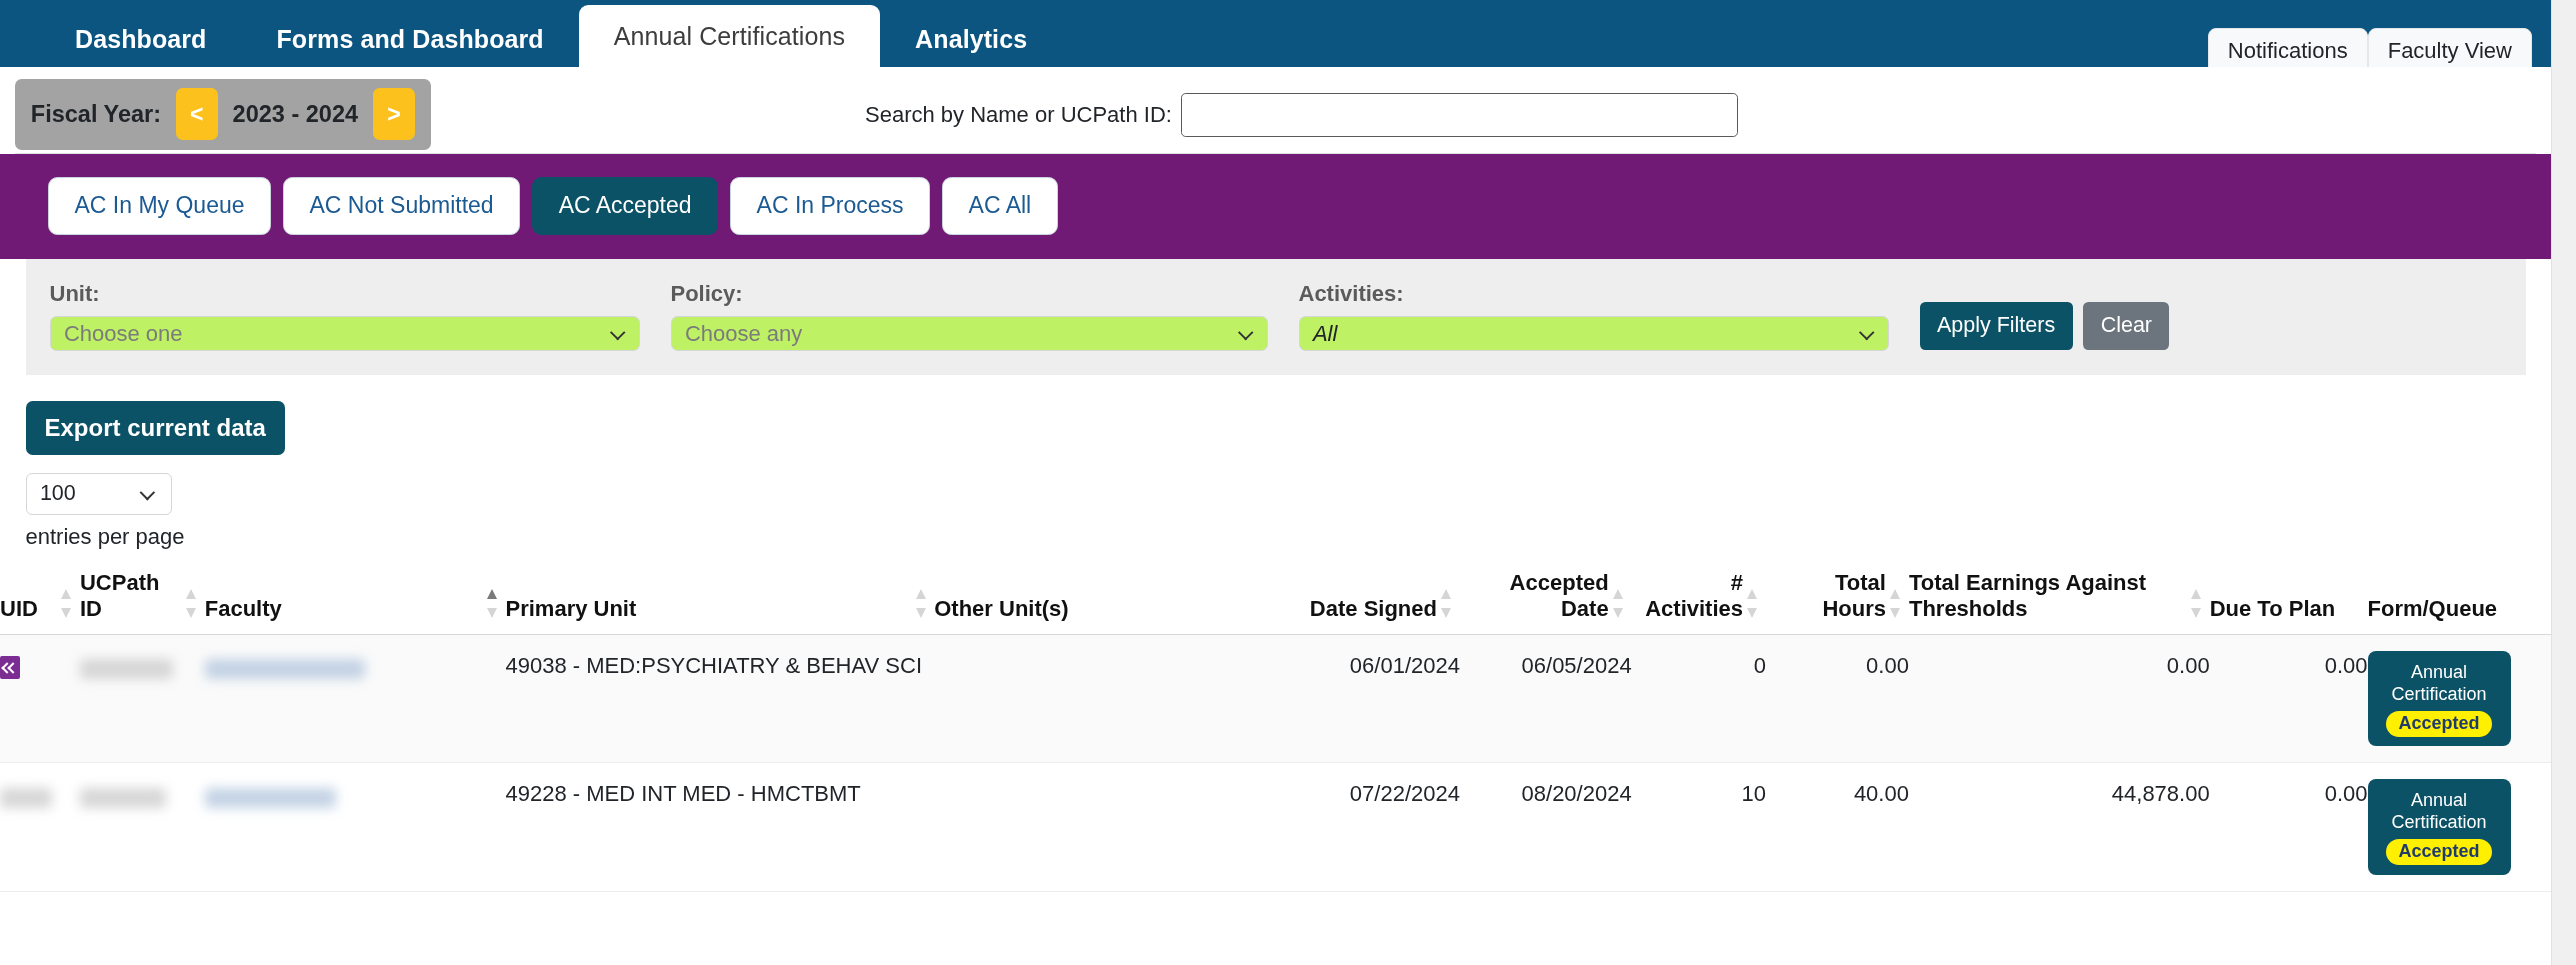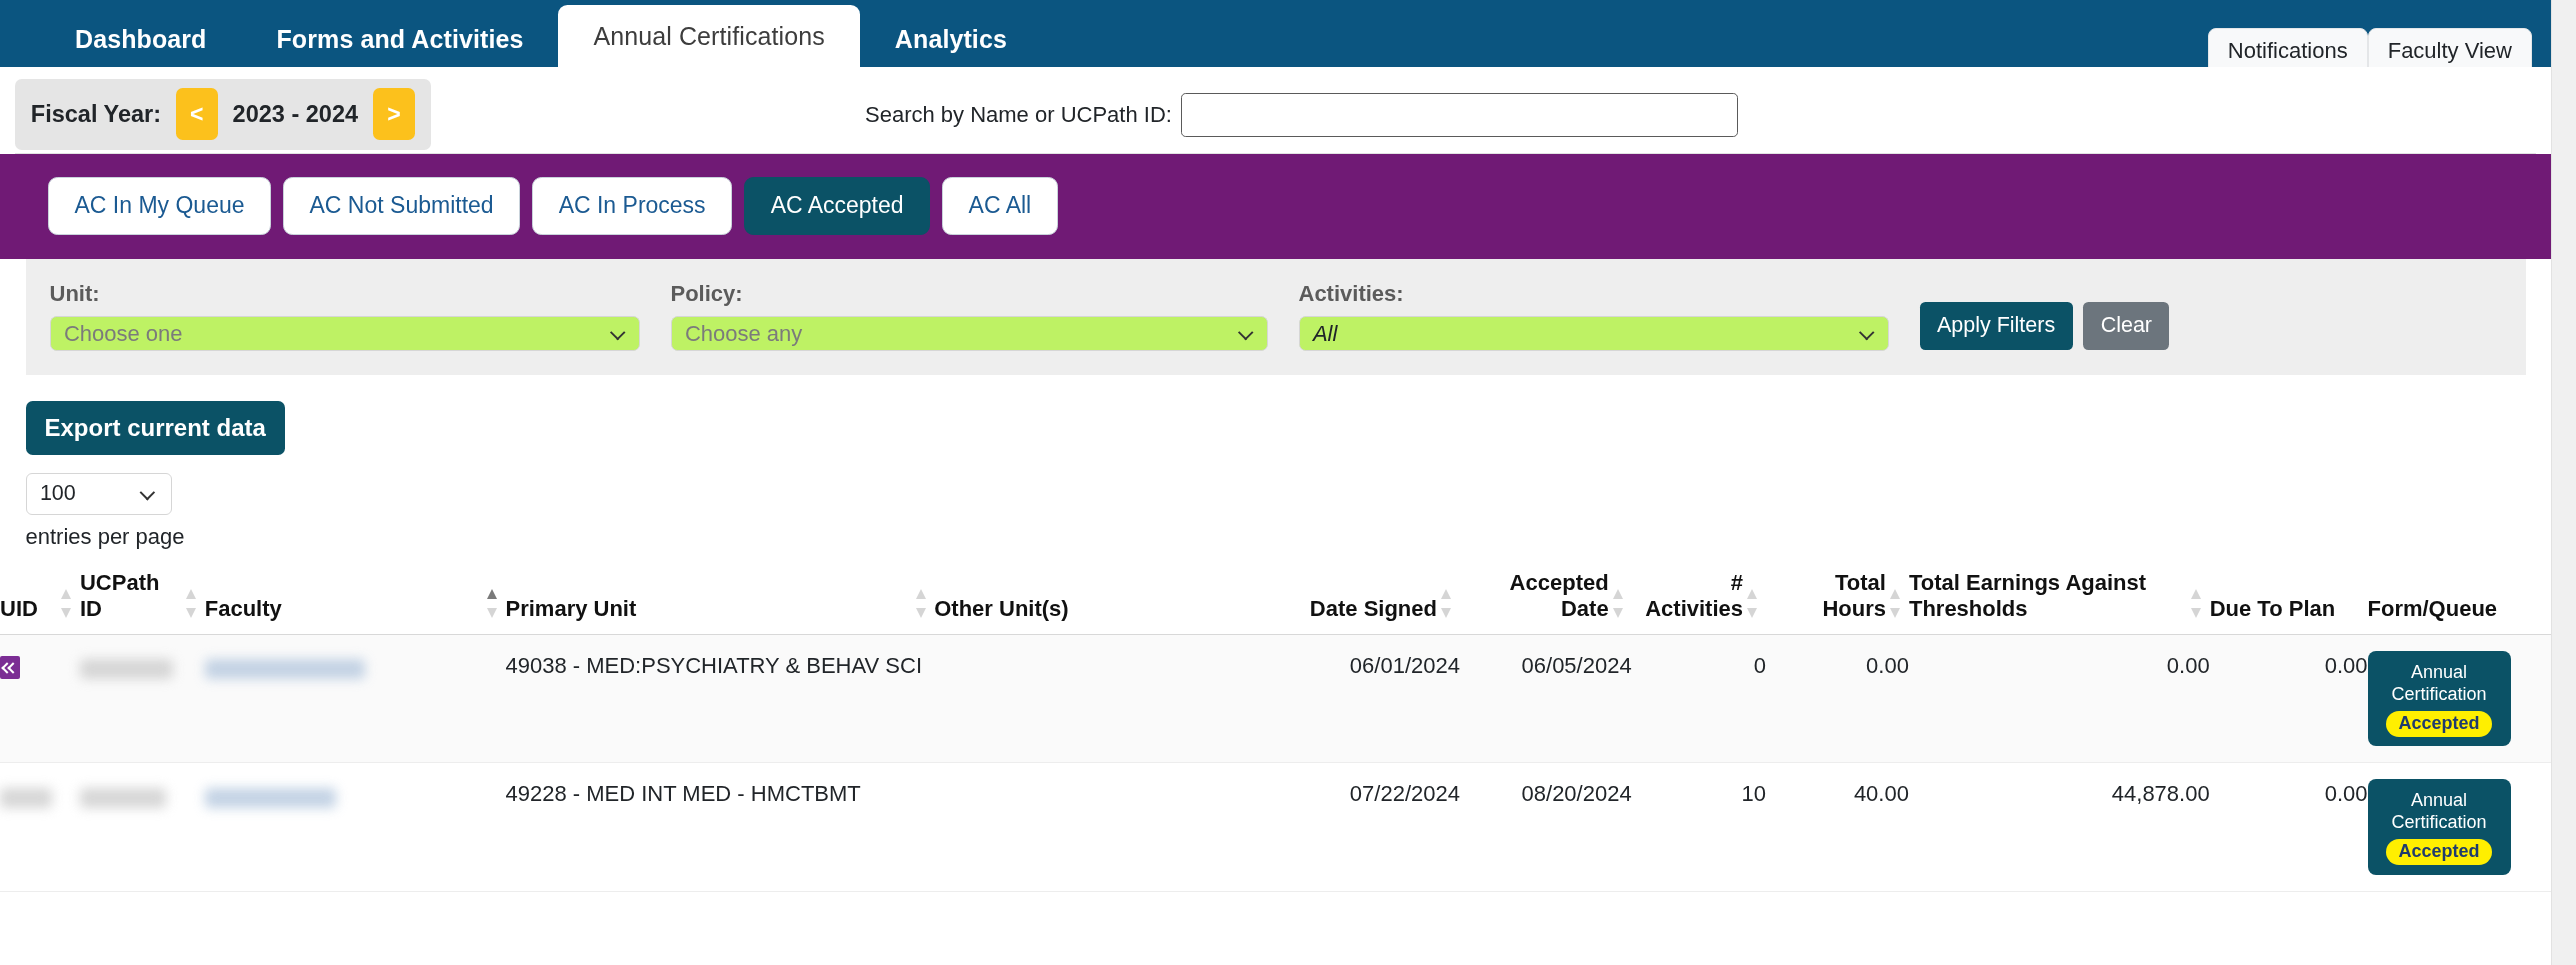--- a/index.html
+++ b/index.html
@@ -82,21 +82,21 @@
 
   
   .toolbar-row {
     position: relative;
     height: 86px;
     background: #ffffff;
   }
   .fiscal-box {
     position: absolute;
     left: 14.8px; top: 12px;
-    background: #e5e5e5;
+    background: #a3a3a3;
     border-radius: 6.7px;
     display: flex; align-items: center;
     padding: 9.4px 16px;
     gap: 14.8px;
   }
   .fiscal-label {
     font-size: 23.5px; font-weight: 700; color: #212529;
     white-space: nowrap;
   }
   .fy-btn {
@@ -345,21 +345,21 @@
 
 <div class="page">
   <div class="content">
 
     <div class="navbar">
       <div class="nav-tabs">
         <div class="nav-tab">
           <span>Dashboard</span>
         </div>
         <div class="nav-tab">
-          <span>Forms and Activities</span>
+          <span>Forms and Dashboard</span>
         </div>
         <div class="nav-tab active">
           <span>Annual Certifications</span>
         </div>
         <div class="nav-tab">
           <span>Analytics</span>
         </div>
       </div>
       <div class="nav-right">
         <button class="nav-btn">Notifications</button>
@@ -381,25 +381,25 @@
     </div>
     <div class="hr-divider"></div>
 
     <div class="pill-row">
       <div class="pill">
         <span>AC In My Queue</span>
       </div>
       <div class="pill">
         <span>AC Not Submitted</span>
       </div>
+      <div class="pill active">
+        <span>AC Accepted</span>
+      </div>
       <div class="pill">
         <span>AC In Process</span>
-      </div>
-      <div class="pill active">
-        <span>AC Accepted</span>
       </div>
       <div class="pill">
         <span>AC All</span>
       </div>
     </div>
 
     <div class="filters">
       <div class="field">
         <span class="field-label">Unit:</span>
         <div class="select-box w-unit">

